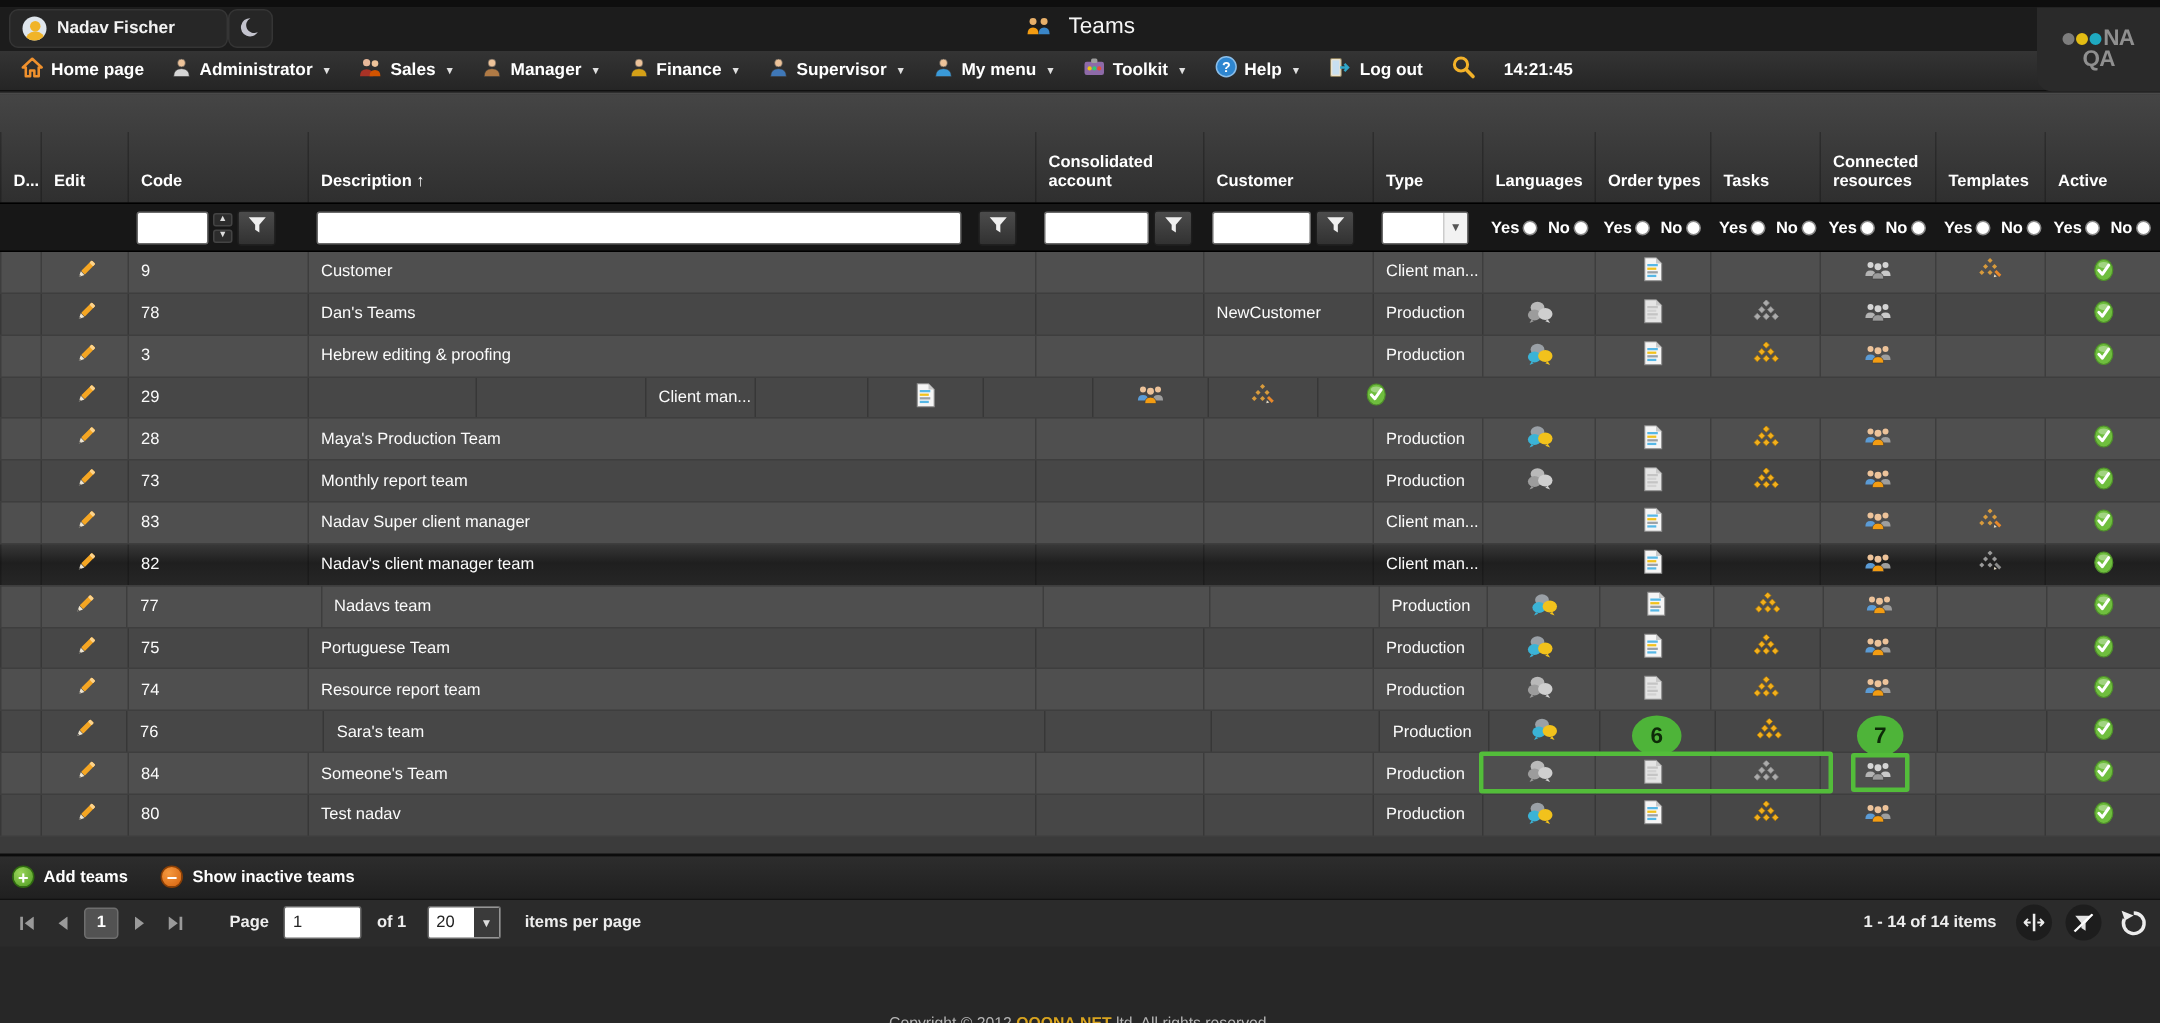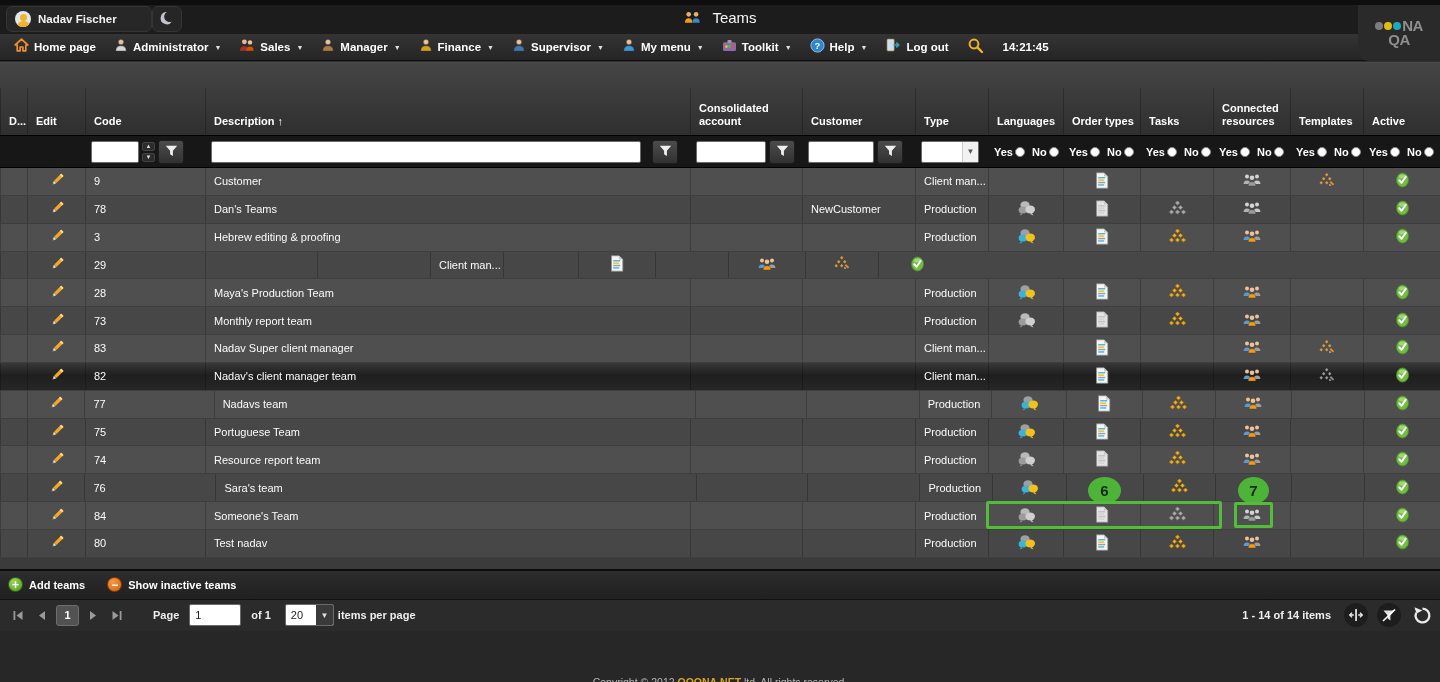--- a/index.html
+++ b/index.html
@@ -1406,21 +1406,21 @@
           <rect x="7.7" y="0" width="1.8" height="9" fill="#9a9a9a"></rect>
         </svg>
       </div>
     <span class="lbl" style="margin-left:22px;">Page</span>
     <input type="text" value="1" style="">
     <span class="lbl">of 1</span>
     <div class="psize">
       <span class="val">20</span>
       <span class="arr">▼</span>
     </div>
-    <span class="lbl" style="margin-left:0;">items per page</span>
+    <span class="lbl" style="margin-left:12px;">items per page</span>
     <div class="pager-right">
       <span class="range">1 - 14 of 14 items</span>
       <div class="round-btn">
         <svg width="14" height="12" viewBox="0 0 14 12">
             <rect x="6.2" y="0" width="1.7" height="12" fill="#ececec"></rect>
             <path d="M4.8 6 L1 6 M3 3.6 L0.6 6 L3 8.4" stroke="#ececec" stroke-width="1.3" fill="none"></path>
             <path d="M9.2 6 L13 6 M11 3.6 L13.4 6 L11 8.4" stroke="#ececec" stroke-width="1.3" fill="none"></path>
           </svg>
       </div>
       <div class="round-btn">

